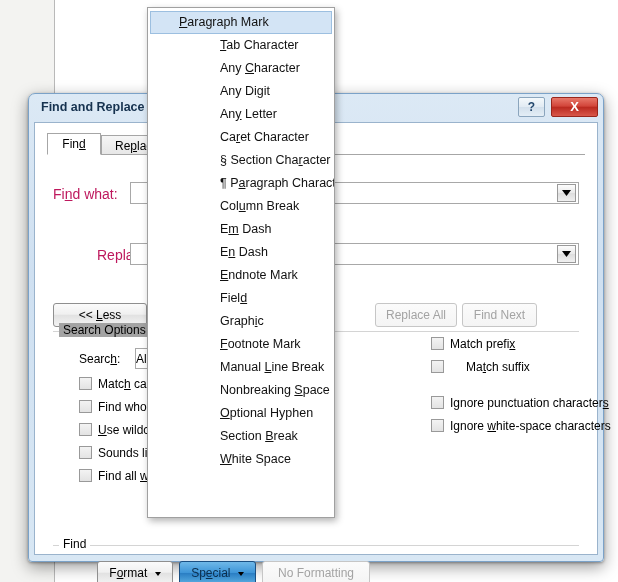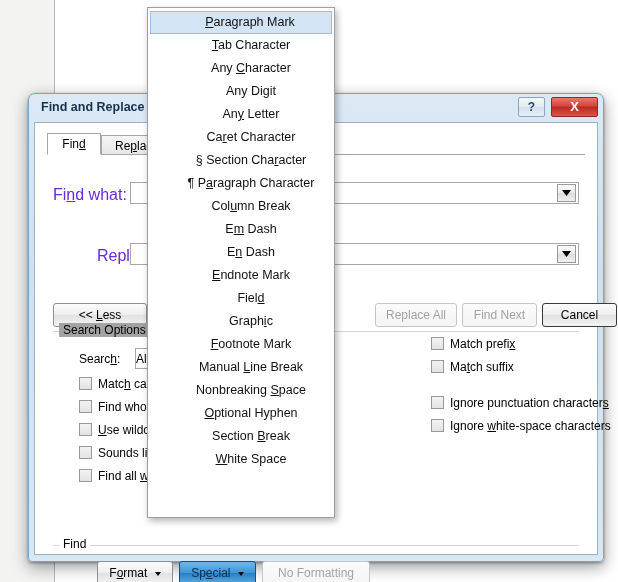--- a/index.html
+++ b/index.html
@@ -130,22 +130,22 @@
 
   
   #formbody {
     position: absolute;
     left: 0; top: 32px; right: 0; bottom: 0;
     background: #ffffff;
   }
 
   .field-label {
     position: absolute;
-    font-size: 16px;
-    color: #6d28d9;
+    font-size: 14px;
+    color: #be185d;
     white-space: nowrap;
   }
   .combo {
     position: absolute;
     height: 22px;
     border: 1px solid #a8a8a8;
     background: #ffffff;
     display: flex;
     align-items: center;
   }
@@ -289,31 +289,31 @@
   
   #special-menu {
     position: absolute;
     left: 147px; top: 7px;
     width: 188px; height: 511px;
     background: #ffffff;
     border: 1px solid #a0a0a0;
     box-shadow: 2px 3px 7px rgba(0,0,0,0.30);
     padding: 3px 0;
     z-index: 50;
-    text-align: center;
   }
   .menu-item {
     height: 23px;
     line-height: 23px;
     padding: 0 10px 0 30px;
     font-size: 12.5px;
     color: #111;
     white-space: nowrap;
     cursor: pointer;
     overflow: hidden;
+    margin-left: 42px;
   }
   .menu-item.highlight {
     background: #d3e4f5;
     border: 1px solid #9cbfe0;
     height: 23px;
     line-height: 21px;
     margin: 0 2px;
     padding-left: 28px;
   }
   .menu-item u { text-decoration: underline; }
@@ -367,21 +367,20 @@
         <div class="combo-arrow">
           <svg width="9" height="6" viewBox="0 0 9 6">
               <polygon points="0,0 9,0 4.5,6" fill="#000"></polygon>
             </svg>
         </div>
       </div>
 
       <div class="btn" id="btn-less">&lt;&lt; <u>L</u>ess</div>
       <div class="btn disabled" id="btn-replace-all">Replace All</div>
       <div class="btn disabled" id="btn-find-next">Find Next</div>
-      <div class="btn default" id="btn-cancel">Cancel</div>
 
       <div id="group-search-options">
         <div id="group-search-line"></div>
         <div id="group-search-label">Search Options</div>
 
         <div id="lbl-search">Searc<u>h</u>:</div>
         <div id="combo-search">
           <div class="combo-value">All</div>
         </div>
 
@@ -405,21 +404,21 @@
           <span class="checkbox"></span>
           <span>Find all <u>w</u>ord forms (English)</span>
         </div>
 
         <div class="checkrow" style="left:378px; top:_;" hidden=""></div>
 
         <div class="checkrow" style="left:378px; top:6px;">
           <span class="checkbox"></span>
           <span>Match prefi<u>x</u></span>
         </div>
-        <div class="checkrow" style="left:378px; top:29px;">
+        <div class="checkrow" style="left:378px; top:29px;gap:16px;">
           <span class="checkbox"></span>
           <span>Ma<u>t</u>ch suffix</span>
         </div>
         <div class="checkrow" style="left:378px; top:65px;">
           <span class="checkbox"></span>
           <span>Ignore punctuation character<u>s</u></span>
         </div>
         <div class="checkrow" style="left:378px; top:88px;">
           <span class="checkbox"></span>
           <span>Ignore <u>w</u>hite-space characters</span>

